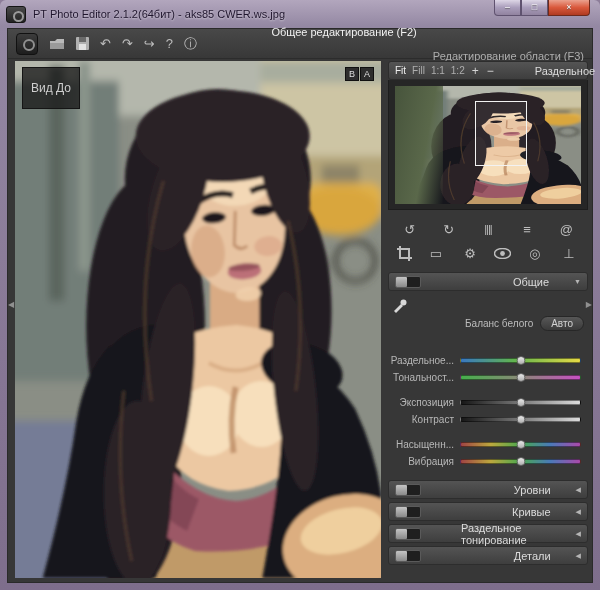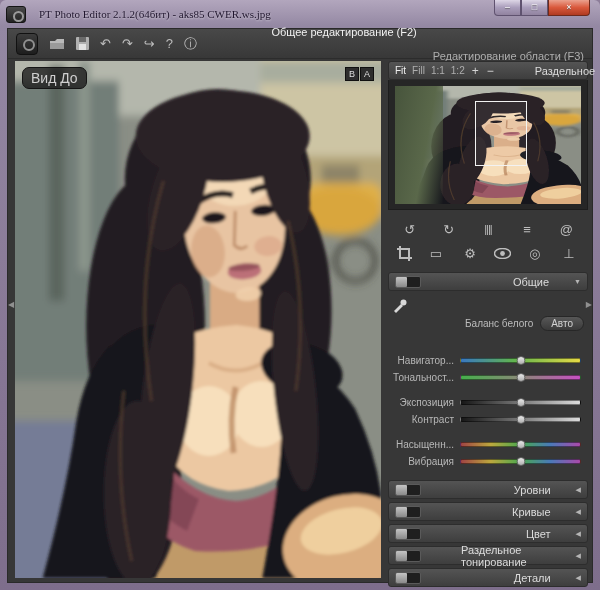--- a/index.html
+++ b/index.html
@@ -4,21 +4,21 @@
 <style>
   * { margin:0; padding:0; box-sizing:border-box; }
   html,body { width:600px; height:590px; overflow:hidden; }
   body { font-family:"Liberation Sans", sans-serif; background:#8d7d99; position:relative; }
 
   
   .window { position:absolute; inset:0; background:linear-gradient(#b2a6bd,#9488a3 26px,#877795 60%,#7e6e8c); border-radius:6px 6px 0 0; }
   .titlebar { height:28px; display:flex; align-items:center; padding:0 6px; position:relative; }
   .app-ico { width:20px; height:17px; background:linear-gradient(#4a4a4a,#222); border:1px solid #151515; border-radius:3px; position:relative; flex:none; }
   .app-ico::after { content:""; position:absolute; left:6px; top:4px; width:7px; height:7px; border-radius:50%; border:2px solid #9a9a9a; }
-  .title-text { font-size:11px; color:#20162e; margin-left:13px; text-shadow:0 1px 2px rgba(255,255,255,.5); white-space:nowrap;font-family:Liberation Serif, serif; }
+  .title-text { font-size:11px; color:#20162e; margin-left:7px; text-shadow:0 1px 2px rgba(255,255,255,.5); white-space:nowrap; }
   .win-controls { position:absolute; top:0; right:10px; display:flex; }
   .win-btn { width:27px; height:16px; border:1px solid #5f526f; border-top:none; background:linear-gradient(#ddd6e6,#a99dbb 50%,#91839f); color:#fff; font-size:9px; line-height:14px; text-align:center; text-shadow:0 1px 1px #555; cursor:default; }
   .win-btn.min { border-radius:0 0 0 4px; }
   .win-btn.close { width:42px; background:linear-gradient(#eba18e,#d9593c 50%,#b03a20); border-color:#6d2a1c; border-radius:0 0 4px 0; }
 
   
   .app { position:absolute; left:7px; right:7px; top:28px; bottom:7px; background:#373737; border:1px solid #2a2a2a; }
   .toolbar { height:30px; display:flex; align-items:center; padding:0 8px; background:linear-gradient(#484848,#383838); border-bottom:1px solid #2c2c2c; }
   .tb-icons { display:flex; align-items:center; gap:11px; }
   .logo { width:22px; height:22px; border-radius:4px; background:linear-gradient(#3c3c3c,#1d1d1d); border:1px solid #111; position:relative; }
@@ -27,21 +27,21 @@
   .tb-svg { display:block; }
   .tabs { margin-left:auto; display:flex; gap:16px; font-size:11px; white-space:nowrap; }
   .tab-active { color:#f2f2f2; }
   .tab-inactive { color:#aeaeae;margin-top:24px; }
 
   .main { position:absolute; top:30px; left:0; right:0; bottom:0; display:flex; padding:2px 4px 4px 7px; gap:7px; }
 
   
   .preview { width:366px; flex:none; position:relative; background:#222; overflow:hidden; }
   .preview svg.fit { position:absolute; inset:0; width:100%; height:100%; }
-  .view-label { position:absolute; left:7px; top:6px; background:rgba(25,25,25,.78); border:1px solid #151515; color:#cfcfcf; font-size:14px; padding:2px 8px; border-radius:7px; }
+  .view-label { position:absolute; left:7px; top:6px; background:rgba(25,25,25,.78); border:1px solid #151515; color:#cfcfcf; font-size:12px; padding:13px 8px; border-radius:0; }
   .ba { position:absolute; right:7px; top:6px; display:flex; gap:1px; }
   .ba span { width:14px; height:14px; background:#2d2d2d; border:1px solid #101010; color:#ddd; font-size:9px; display:flex; align-items:center; justify-content:center; }
 
   .edge-arrow { position:absolute; top:49%; color:#8f8f8f; font-size:8px; line-height:10px; z-index:5; }
   .edge-arrow.l { left:0; } .edge-arrow.r { right:0; }
 
   
   .rightpanel { flex:1; display:flex; flex-direction:column; min-width:0; }
   .hdr { height:19px; flex:none; display:flex; align-items:center; padding:0 6px; background:linear-gradient(#545454,#3e3e3e); border:1px solid #2d2d2d; border-radius:3px; font-size:11px; color:#dcdcdc;gap:20px; }
   .hdr .spacer { flex:1; }
@@ -275,21 +275,21 @@
                   <path d="M2,13 L9,6 L11,8 L4,15 Z" fill="#d8d8d8"></path>
                   <circle cx="11.5" cy="4.5" r="3" fill="#d8d8d8"></circle>
                 </svg>
             </div>
             <div class="row wb-row">
               <span class="wb-label">Баланс белого</span>
               <span class="auto-btn">Авто</span>
             </div>
 
             <div class="row">
-              <span class="s-label">Навигатор...</span>
+              <span class="s-label">Раздельное...</span>
               <div class="track" style="background:linear-gradient(90deg,#3a78c0,#62b44e 45%,#e6da46)">
                   <div class="thumb-dot"></div>
                 </div>
             </div>
             <div class="row">
               <span class="s-label">Тональност...</span>
               <div class="track" style="background:linear-gradient(90deg,#46ae4c,#8a8878 50%,#c850c2)">
                   <div class="thumb-dot"></div>
                 </div>
             </div>
@@ -328,28 +328,20 @@
               <div class="spacer"></div>
             <span>Уровни</span>
             <span class="arrow">◀</span>
           </div>
         </div>
         <div class="panel">
           <div class="hdr">
             <div class="toggle"></div>
               <div class="spacer"></div>
             <span>Кривые</span>
-            <span class="arrow">◀</span>
-          </div>
-        </div>
-        <div class="panel">
-          <div class="hdr">
-            <div class="toggle"></div>
-              <div class="spacer"></div>
-            <span>Цвет</span>
             <span class="arrow">◀</span>
           </div>
         </div>
         <div class="panel">
           <div class="hdr">
             <div class="toggle"></div>
               <div class="spacer"></div>
             <span>Раздельное тонирование</span>
             <span class="arrow">◀</span>
           </div>

